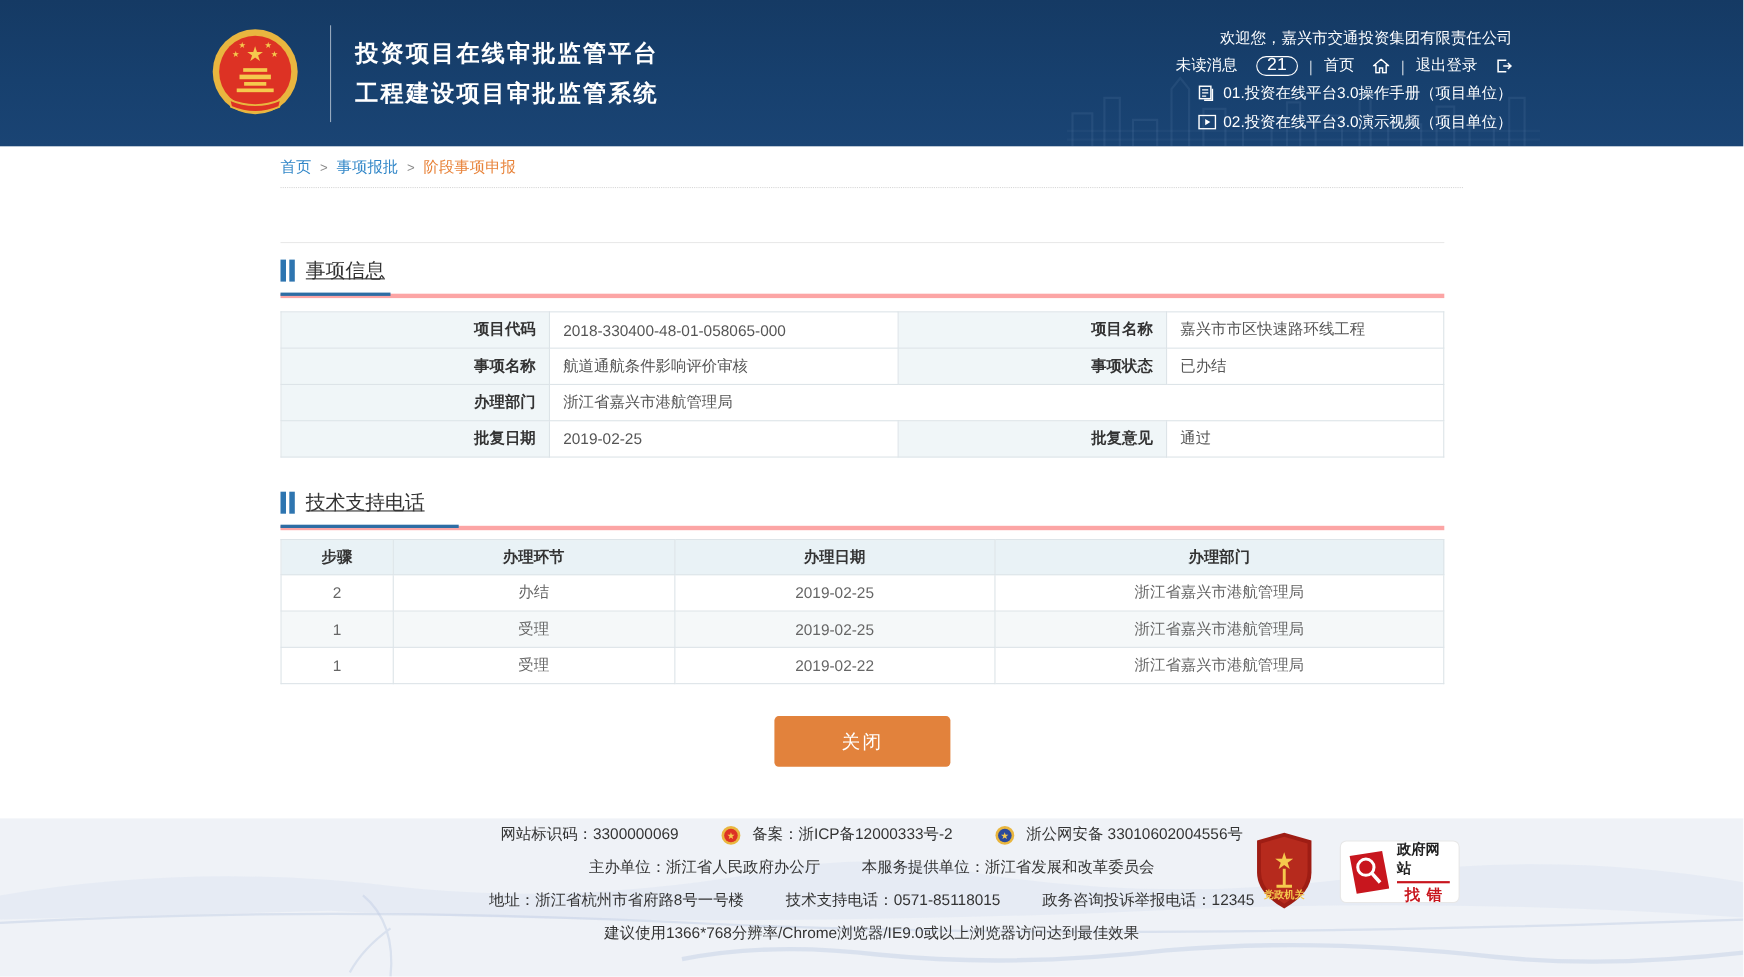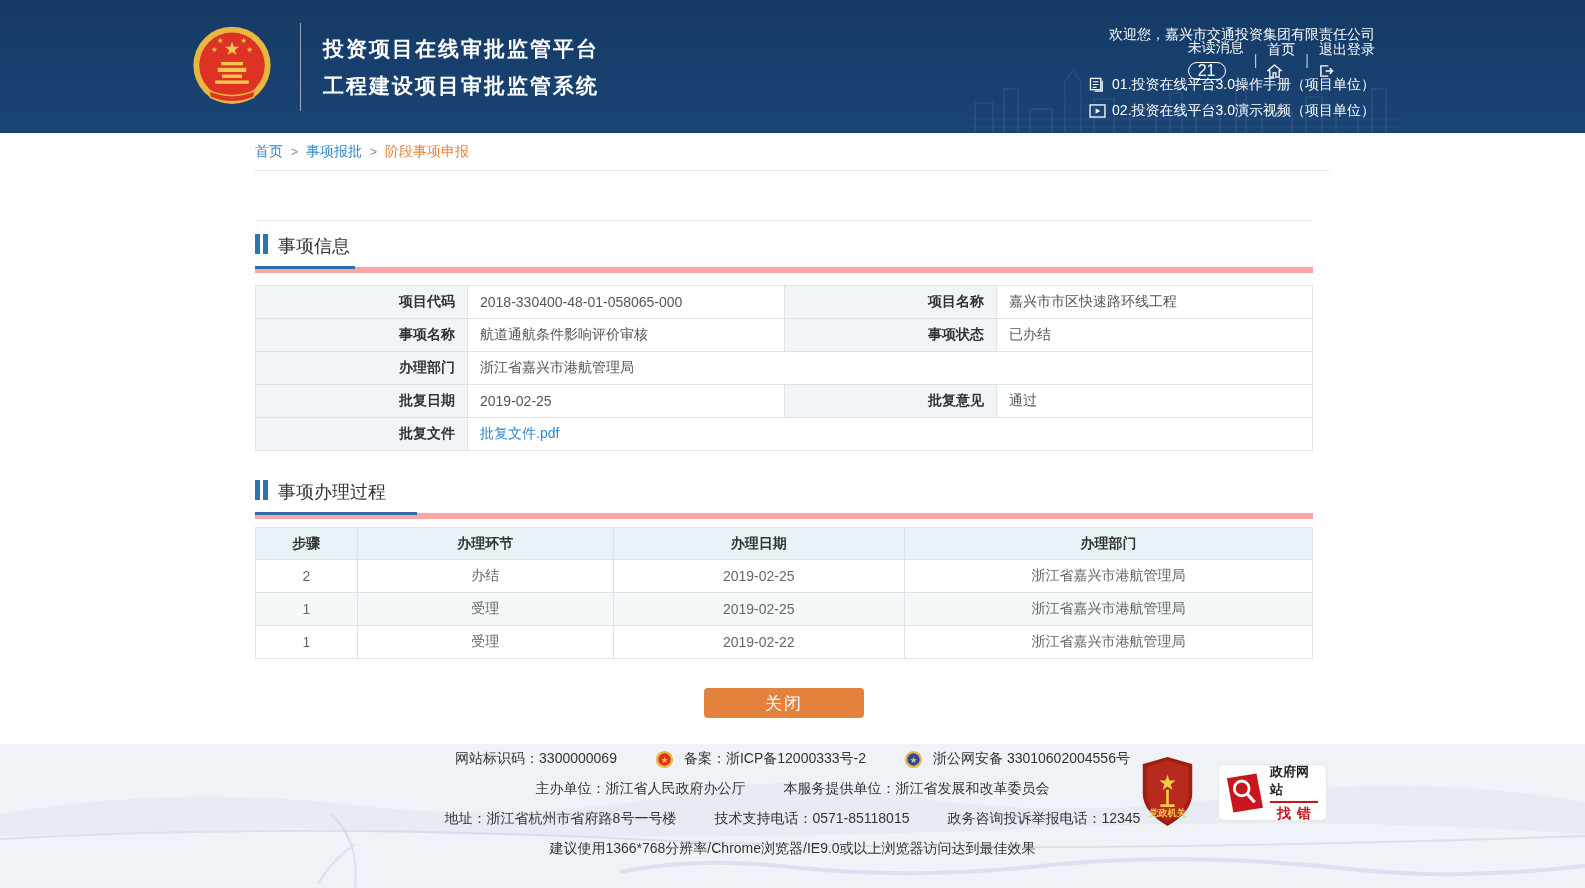--- a/index.html
+++ b/index.html
@@ -24,66 +24,66 @@
   .portal-name { font-size:29px; font-weight:bold; letter-spacing:2px; margin-top:8px; }
   .portal-tag { font-size:13px; font-weight:bold; letter-spacing:5px; margin-top:7px; color:#e9f0f8; }
   .v-divider { width:1px; height:88px; background:rgba(255,255,255,.55); margin:0 22px 0 26px; }
   .platform-titles div { font-size:21px; font-weight:bold; letter-spacing:2px; line-height:37px; }
 
   .header-right { position:absolute; right:210px; top:22px; font-size:14px; }
   .hr-line { display:flex; justify-content:flex-end; align-items:center; height:25px; gap:6px; color:#fdfeff; }
   .hr-line.links-line { height:26px; }
   .oval-badge { display:inline-block; border:1px solid #fff; border-radius:10px; padding:0 9px; font-size:16px; line-height:16px; }
   .pipe { color:rgba(255,255,255,.7); margin:0 4px; }
-  .hr-link { cursor:pointer; display:inline-flex; align-items:flex-start; gap:5px;flex-direction:column; }
+  .hr-link { cursor:pointer; display:inline-flex; align-items:center; gap:17px; }
   .icon-svg { display:inline-block; vertical-align:middle; }
 
   
   .breadcrumb {
     margin:0 255px; padding:10px 0 9px; font-size:14px;
     border-bottom:1px dotted #d8d8d8; width:1075px;
     display:flex; align-items:center; gap:8px;
   }
   .bc-link { color:#3287c8; cursor:pointer; text-decoration:none; }
   .bc-sep { color:#888; font-size:12px; }
   .bc-current { color:#e8833a; }
 
   
   .content { margin:49px 272px 0 255px; width:1058px; border-top:1px solid #e9e9e9; }
 
-  .section-title { position:relative; border-bottom:6px solid #fca5a5; padding:13px 0 9px; display:flex; align-items:flex-start; }
+  .section-title { position:relative; border-bottom:4px solid #fca5a5; padding:13px 0 9px; display:flex; align-items:center;text-decoration:underline; }
   .bars { display:inline-flex; gap:3px; margin-right:10px; }
   .bars i { width:5px; height:20px; background:#2e75b0; display:block; }
   .st-text { font-size:18px; color:#333; }
   .st-underline { position:absolute; left:0; bottom:-2px; height:3px; background:#2e6da4; }
   .st-underline.w1 { width:100px; }
   .st-underline.w2 { width:162px; }
 
   table { border-collapse:collapse; width:1058px; font-size:14px; }
   .info-table { margin-top:12px; }
   .info-table td { border:1px solid #dde4e8; height:33px; }
   .info-table td.lbl {
-    width:212px; background:#f0f6f8; font-weight:bold; color:#333;
+    width:244px; background:#f0f6f8; font-weight:bold; color:#333;
     text-align:right; padding-right:12px;
   }
   .info-table td.val { color:#555; padding-left:12px; text-align:left; }
   .pdf-link { color:#3287c8; cursor:pointer; text-decoration:none; }
 
   .sec2 { margin-top:16px; }
   .proc-table { margin-top:8px; }
   .proc-table th {
     border:1px solid #dde4e8; background:#e9f2f6; height:32px;
     font-weight:bold; color:#333; text-align:center;
   }
   .proc-table td { border:1px solid #dde4e8; height:33px; text-align:center; color:#666; background:#fff; }
   .proc-table tr.alt td { background:#f5f8f9; }
   .col-step { width:105px; } .col-node { width:265px; } .col-date { width:301px; } .col-dept { width:423px; }
 
   .close-btn {
-    display:block; margin:29px auto 0; width:160px; height:30px;
+    display:block; margin:29px auto 0; width:160px; height:46px;
     background:#e2823c; color:#fff; font-size:17px; border:none; border-radius:4px;
     font-family:inherit; cursor:pointer; letter-spacing:2px;
   }
 
   
   .footer {
     position:absolute; left:0; bottom:0; width:1585px; height:144px;
     background:#eff2f7; overflow:hidden;
   }
   .footer-art { position:absolute; left:0; top:0; pointer-events:none; }
@@ -218,35 +218,29 @@
     <tr>
       <td class="lbl">办理部门</td>
       <td class="val" colspan="3">浙江省嘉兴市港航管理局</td>
     </tr>
     <tr>
       <td class="lbl">批复日期</td>
       <td class="val">2019-02-25</td>
       <td class="lbl">批复意见</td>
       <td class="val">通过</td>
     </tr>
-    <tr>
-      <td class="lbl">批复文件</td>
-      <td class="val" colspan="3">
-        <a class="pdf-link">批复文件.pdf</a>
-      </td>
-    </tr>
   </tbody>
     </table>
 
   <div class="section-title sec2">
     <span class="bars">
         <i></i>
         <i></i>
       </span>
-    <span class="st-text">事项办理过程</span>
+    <span class="st-text">技术支持电话</span>
     <span class="st-underline w2"></span>
   </div>
 
   <table class="proc-table">
     <tbody>
         <tr>
       <th class="col-step">步骤</th>
       <th class="col-node">办理环节</th>
       <th class="col-date">办理日期</th>
       <th class="col-dept">办理部门</th>

